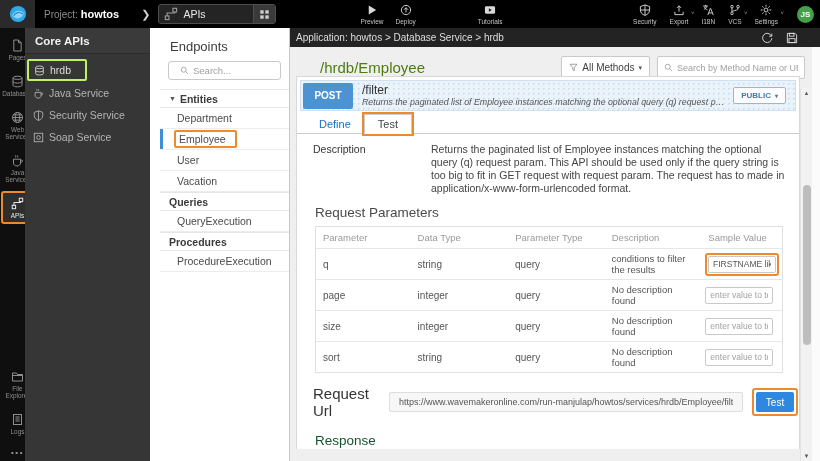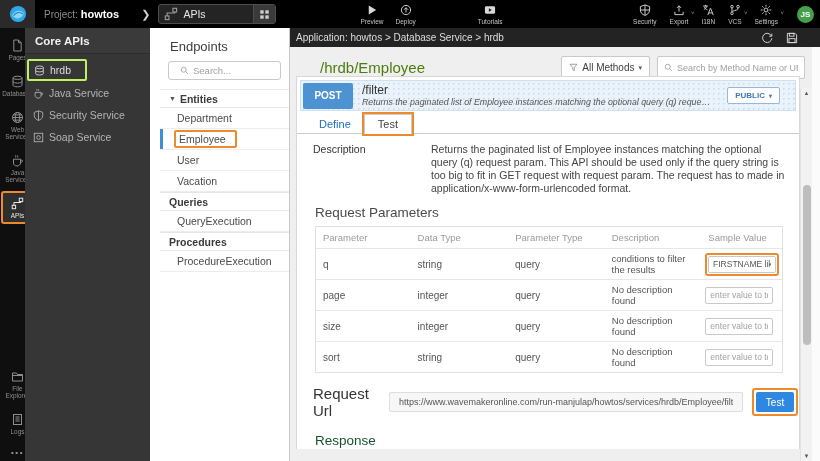--- a/index.html
+++ b/index.html
@@ -74,21 +74,21 @@
   .method-search{margin-left:7px;width:148px;height:23px;background:#fff;border:1px solid #c9c9c9;border-radius:2px;display:flex;align-items:center;gap:4px;padding:0 6px;}
   .method-search .ic{width:9px;height:9px;color:#8a8a8a;flex:none;}
   .method-search input{border:0;outline:0;width:100%;font-size:9px;color:#555;}
 
   .card{position:absolute;left:6px;top:48px;width:504px;height:373px;background:#fff;border:1px solid #d8d8d8;border-bottom:0;}
   .op-row{margin:3px;height:31px;background:#eaf2fa;background-image:radial-gradient(#cddff0 1px,transparent 1px);background-size:5px 5px;border:1px solid #cfe1f1;display:flex;align-items:center;padding:0 2px;}
   .verb-badge{width:50px;height:26px;background:#4d92d3;color:#fff;font-size:10px;font-weight:bold;display:flex;align-items:center;justify-content:center;border-radius:2px;flex:none;cursor:pointer;}
   .op-info{flex:1;min-width:0;padding-left:9px;}
   .op-path{font-size:12px;color:#333;line-height:13px;}
   .op-summary{font-size:8.8px;font-style:italic;color:#555;white-space:nowrap;overflow:hidden;text-overflow:ellipsis;line-height:11px;}
-  .access-btn{flex:none;height:17px;border:1px solid #91bada;background:#fdfdfd;color:#3d7ab5;font-size:8px;font-weight:bold;border-radius:2px;display:flex;align-items:center;gap:4px;padding:0 7px;margin:0 13px;cursor:pointer;}
+  .access-btn{flex:none;height:17px;border:1px solid #91bada;background:#fdfdfd;color:#3d7ab5;font-size:8px;font-weight:bold;border-radius:2px;display:flex;align-items:center;gap:4px;padding:0 7px;margin:0 7px;cursor:pointer;}
   .access-btn .caret{font-size:6px;}
 
   .tabs{display:flex;align-items:flex-end;height:20px;border-bottom:1px solid #ccc;padding-left:9px;}
   .tab-define{padding:3px 13px;font-size:11px;color:#1b6fc4;cursor:pointer;}
   .tab-test{padding:3px 13px;font-size:11px;color:#444;background:#fff;border:1px solid #ccc;border-bottom:1px solid #fff;margin-bottom:-1px;outline:2px solid #ee8a2e;cursor:pointer;position:relative;z-index:2;}
 
   .desc-row{display:flex;padding:9px 10px 0 16px;}
   .desc-label{width:118px;flex:none;font-size:10.5px;color:#333;}
   .desc-text{flex:1;font-size:10.5px;color:#444;line-height:13px;}
   .rp-heading{font-size:13.5px;color:#4a4a4a;padding:10px 0 6px 18px;}

